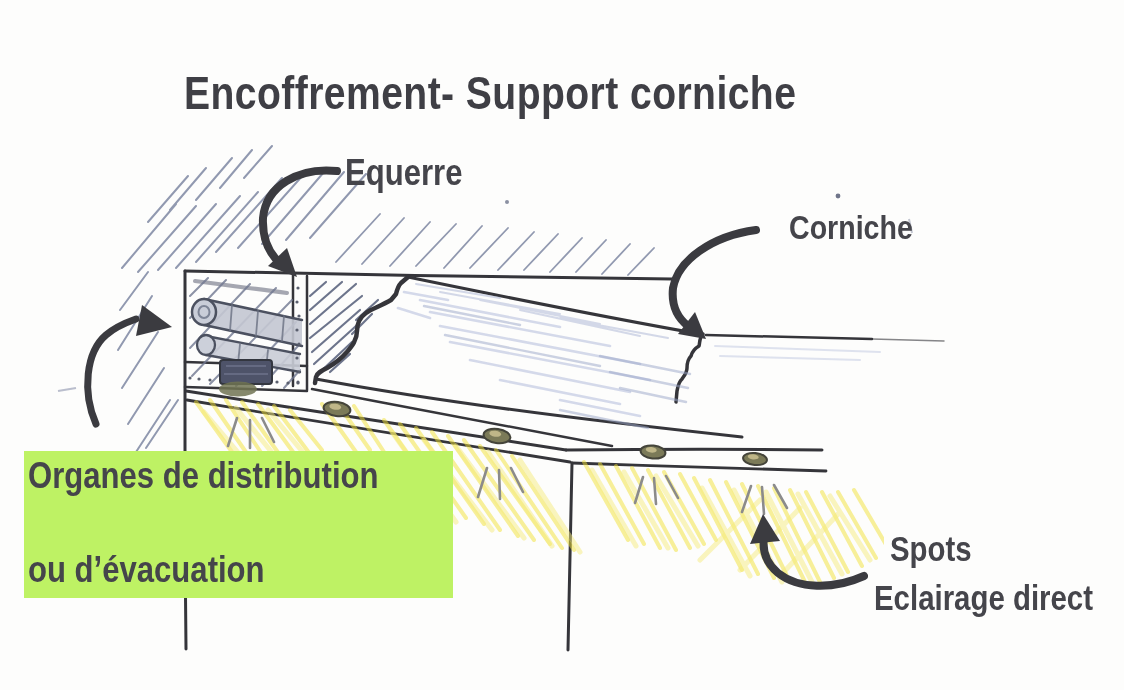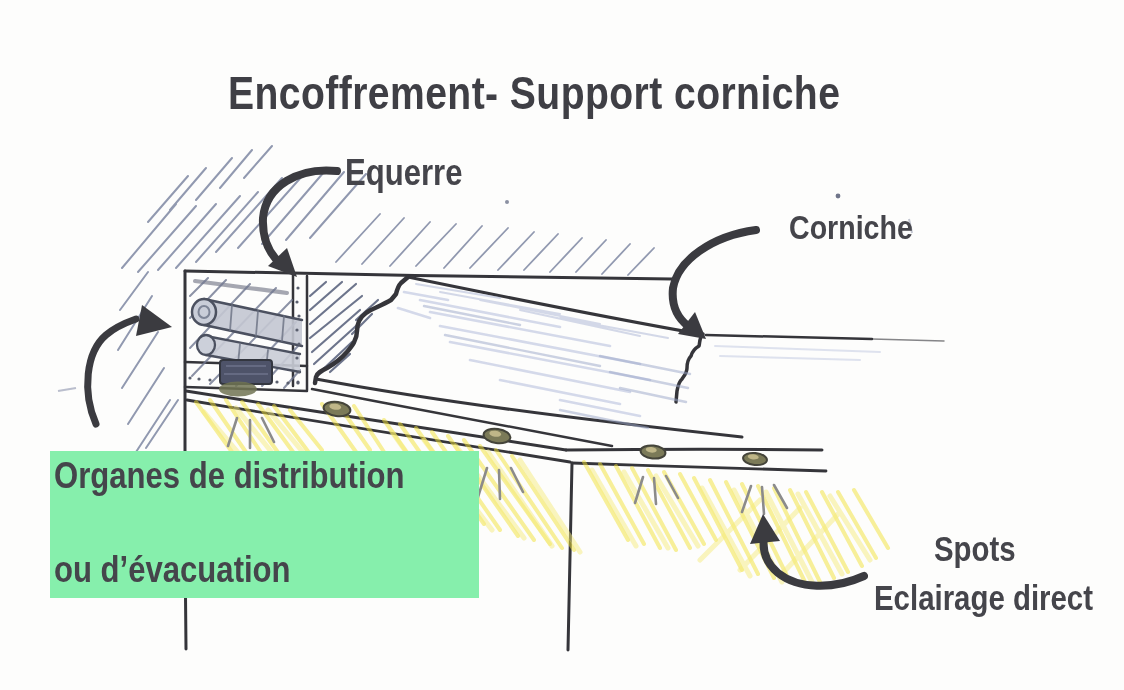--- a/index.html
+++ b/index.html
@@ -7,25 +7,25 @@
     position:relative;width:1124px;height:690px;background:#fdfdfc;
     overflow:hidden;font-family:"Liberation Sans",sans-serif;
   }
   .stage svg{position:absolute;left:0;top:0;}
   .lbl{
     position:absolute;font-weight:bold;color:#45454b;white-space:pre;
     line-height:1.27;
   }
   .cond{display:inline-block;transform:scaleX(.84);transform-origin:0 0;}
   .cond-t{display:inline-block;transform:scaleX(.85);transform-origin:0 0;}
-  .title{left:184px;top:64px;font-size:46px;color:#3f3f45;letter-spacing:.5px;margin-left:44px;}
+  .title{left:184px;top:64px;font-size:46px;color:#3f3f45;letter-spacing:.5px;}
   .equerre{left:345px;top:150px;font-size:37px;text-align:right;}
   .corniche{left:789px;top:206px;font-size:34px;}
-  .organes{left:50px;top:451px;font-size:37px;background:#86efac;padding:2px 8px 4px 4px;}
-  .spots1{left:884px;top:526px;font-size:35px;background:#fdfdfc;padding:1px 6px;margin-left:44px;}
+  .organes{left:24px;top:451px;font-size:37px;background:#bef264;padding:2px 8px 4px 4px;}
+  .spots1{left:884px;top:526px;font-size:35px;background:#fdfdfc;padding:1px 6px;}
   .spots2{left:868px;top:575px;font-size:35px;background:#fdfdfc;padding:1px 6px;}
 </style>
 </head>
 <body>
 
 <div class="stage">
 
 <svg width="1124" height="690" viewBox="0 0 1124 690">
 
   <g stroke="#7e87a2" stroke-width="2" stroke-linecap="round" opacity=".85">

